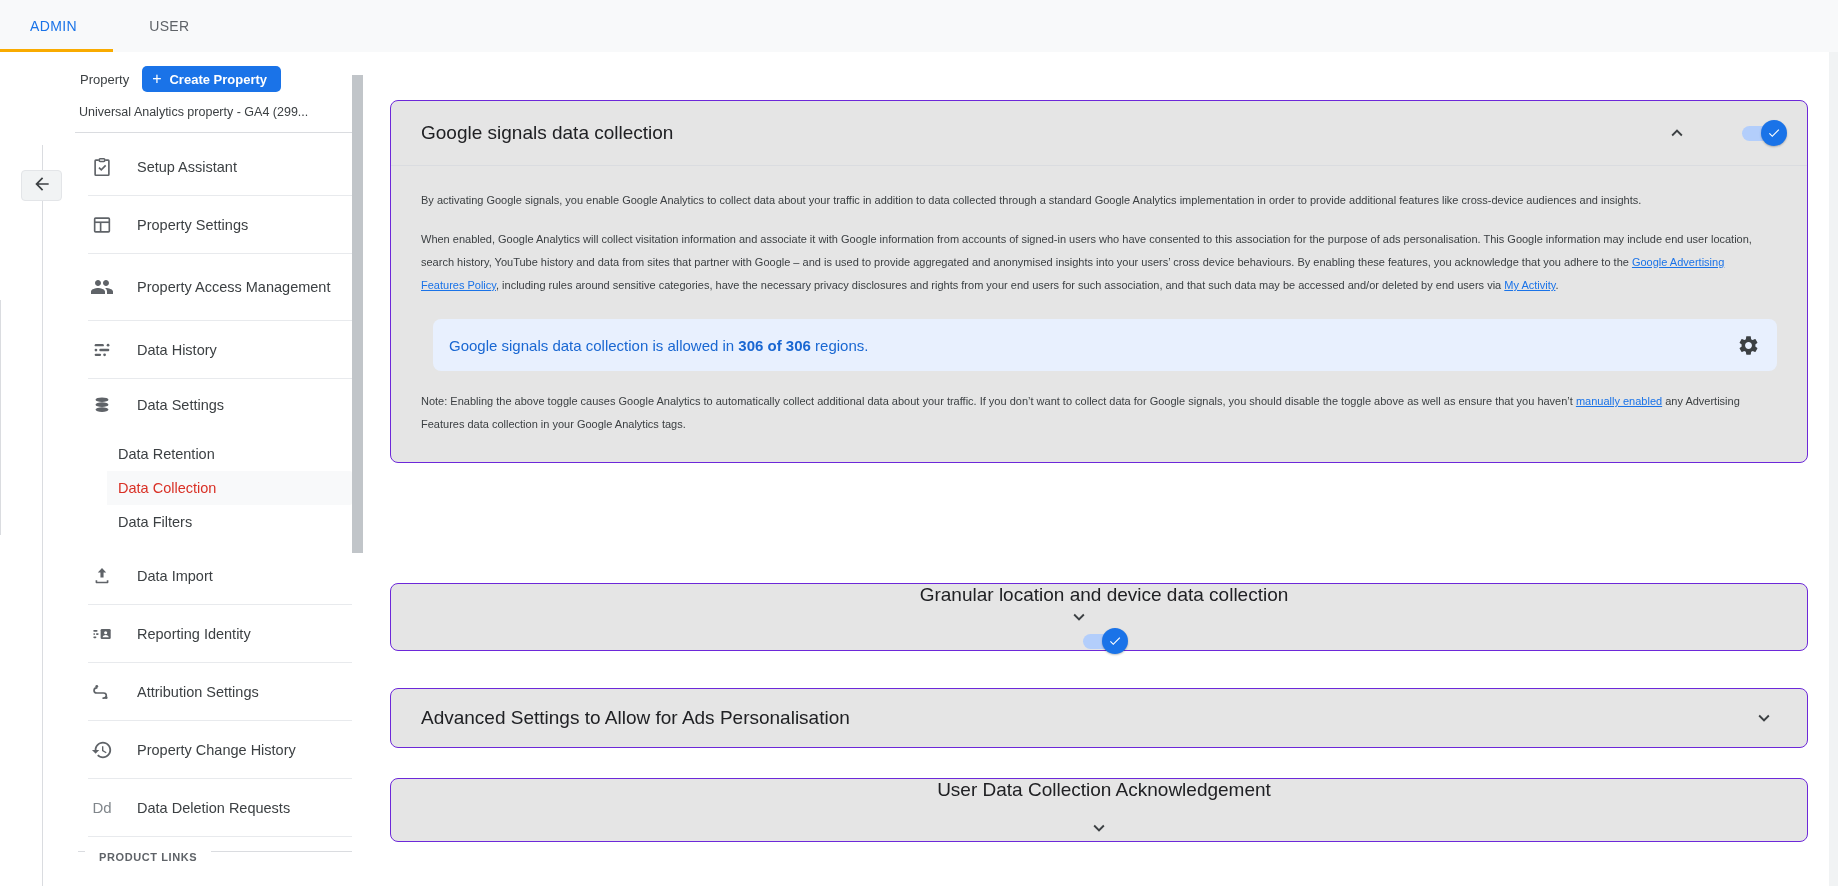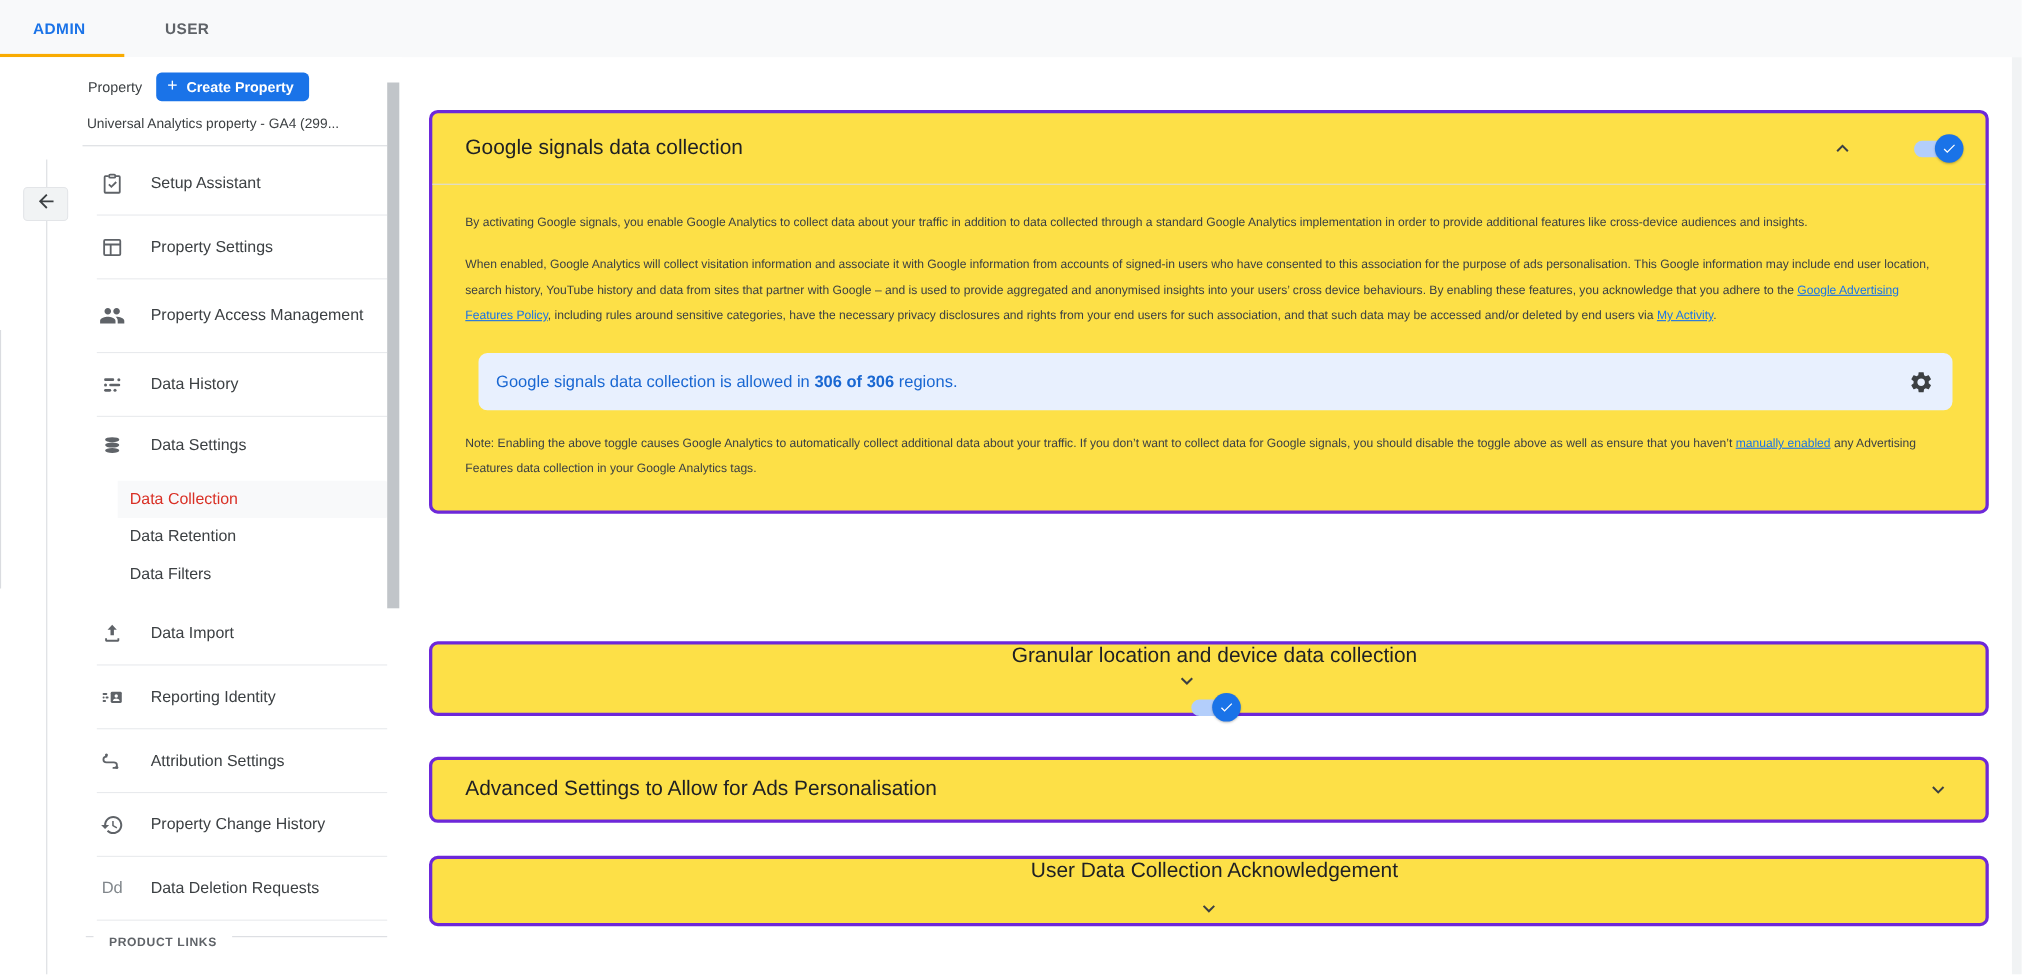--- a/index.html
+++ b/index.html
@@ -4,21 +4,21 @@
 <style>
   * { box-sizing: border-box; margin: 0; padding: 0; }
   html,body { width:1838px; height:886px; }
   body {
     font-family: "Liberation Sans", sans-serif;
     background:#ffffff; color:#3c4043; position:relative; overflow:hidden;
   }
   
   .topbar { position:absolute; left:0; top:0; width:1838px; height:52px;
     background:#f8f9fa; display:flex; align-items:center; }
-  .tab { font-size:14px; font-weight:700; letter-spacing:.4px; cursor:pointer; }
+  .tab { font-size:14px; font-weight:400; letter-spacing:.4px; cursor:pointer; }
   .tab.admin { color:#1a73e8; margin-left:30px; }
   .tab.user  { color:#5f6368; margin-left:72px; }
   .tab-underline { position:absolute; left:0; top:49px; width:113px; height:3px; background:#f9ab00; }
   
   .page-scroll-track { position:absolute; right:0; top:52px; width:9px; height:834px; background:#f1f3f4; }
   
   .sidebar { position:absolute; left:0; top:52px; width:366px; height:834px; background:#fff; }
   .drawer-line { position:absolute; left:42px; top:93px; bottom:0; width:1px; background:#dadce0; }
   .left-edge-line { position:absolute; left:0; top:248px; height:235px; width:1px; background:#dadce0; }
   .back-btn { position:absolute; left:21px; top:118px; width:41px; height:31px;
@@ -44,22 +44,22 @@
   .sub-row { height:34px; display:flex; align-items:center; margin-left:32px; padding-left:11px;
     font-size:14.5px; color:#3c4043; cursor:pointer; border-radius:0 2px 2px 0; }
   .sub-row.selected { background:#f8f9fa; color:#d93025; }
   .dd-ico { font-size:15px; color:#80868b; font-weight:400; letter-spacing:0; }
   .product-links { display:flex; align-items:flex-start; margin:14px 0 16px 3px;gap:10px; }
   .product-links .pl-line-l { width:7px; border-top:1px solid #dadce0; margin-right:4px; }
   .product-links .pl-text { font-size:11px; font-weight:700; color:#5f6368; letter-spacing:.6px; white-space:nowrap; }
   .product-links .pl-line-r { flex:1; border-top:1px solid #dadce0; margin-left:4px; }
   .side-scroll-thumb { position:absolute; left:352px; top:23px; width:11px; height:478px; background:#c1c5c9; }
   
-  .panel { position:absolute; left:390px; width:1418px; background:#fde047;
-    border:3px solid #6d28d9; border-radius:8px; }
+  .panel { position:absolute; left:390px; width:1418px; background:#e5e5e5;
+    border:1px solid #6d28d9; border-radius:8px; }
   .panel-header { display:flex; align-items:center; height:64px; padding:0 20px 0 30px; }
   .panel-title { font-size:19px; color:#202124; flex:1; }
   .chev-btn { width:26px; height:26px; display:flex; align-items:center; justify-content:center;
     cursor:pointer; margin-right:50px; }
   .chev-btn.lone { margin-right:10px; }
   .panel.collapsible-row { display:flex; align-items:center; padding:0 20px 0 30px; }
   
   .toggle { position:relative; width:47px; height:26px; flex:0 0 47px; cursor:pointer; }
   .toggle .track { position:absolute; left:2px; top:6px; width:38px; height:15px; border-radius:8px; background:#b3cefb; }
   .toggle .thumb { position:absolute; right:0; top:0; width:26px; height:26px; border-radius:50%;
@@ -166,22 +166,22 @@
           <svg width="22" height="22" viewBox="0 0 24 24" fill="#5f6368">
             <ellipse cx="12" cy="6.2" rx="7" ry="2.5"></ellipse>
             <ellipse cx="12" cy="11.6" rx="7" ry="2.5"></ellipse>
             <ellipse cx="12" cy="17" rx="7" ry="2.5"></ellipse>
           </svg>
         </span>
         <span class="nav-label">Data Settings</span>
       </div>
 
       <div class="sub-list">
+        <div class="sub-row">Data Retention</div>
         <div class="sub-row selected">Data Collection</div>
-        <div class="sub-row">Data Retention</div>
         <div class="sub-row">Data Filters</div>
       </div>
 
       <div class="nav-row">
         <span class="nav-ico">
           <svg width="22" height="22" viewBox="0 0 24 24" fill="#5f6368">
             <path d="M12 3.2l-4.6 4.9h2.9v5.6h3.4V8.1h2.9z"></path>
             <path d="M5 16.5v2.2c0 .7.55 1.3 1.3 1.3h11.4c.75 0 1.3-.6 1.3-1.3v-2.2h-1.8v1.7H6.8v-1.7z"></path>
           </svg>
         </span>

